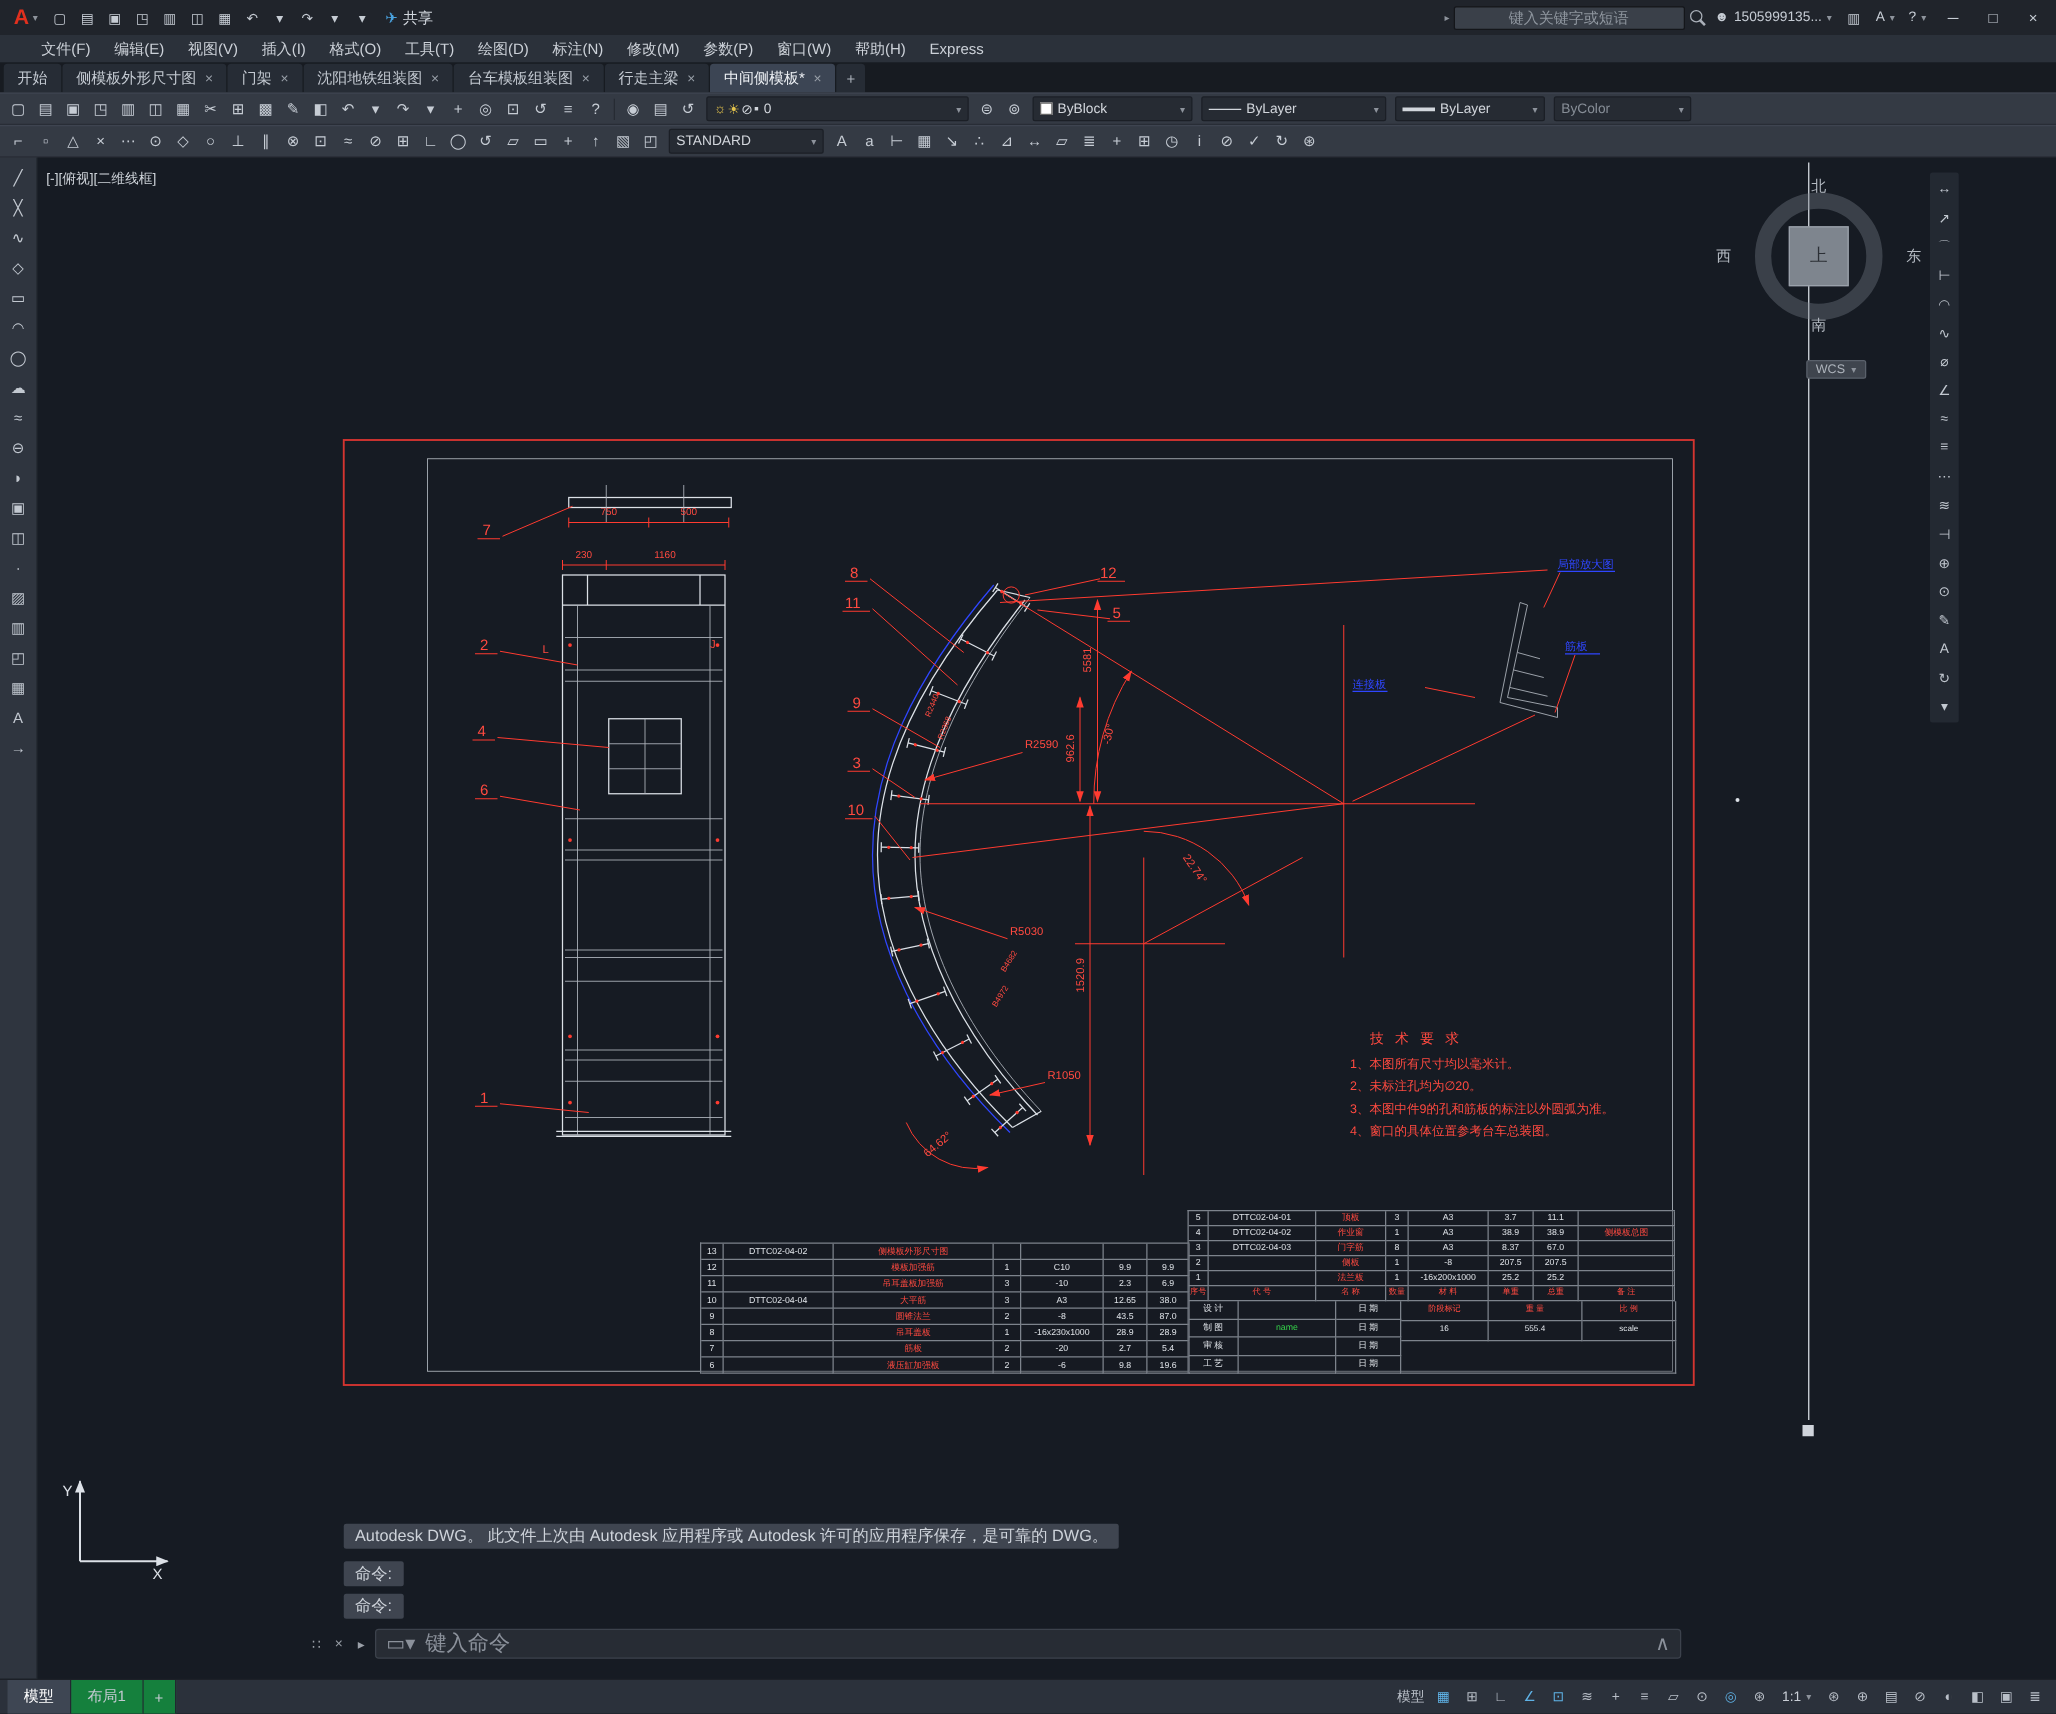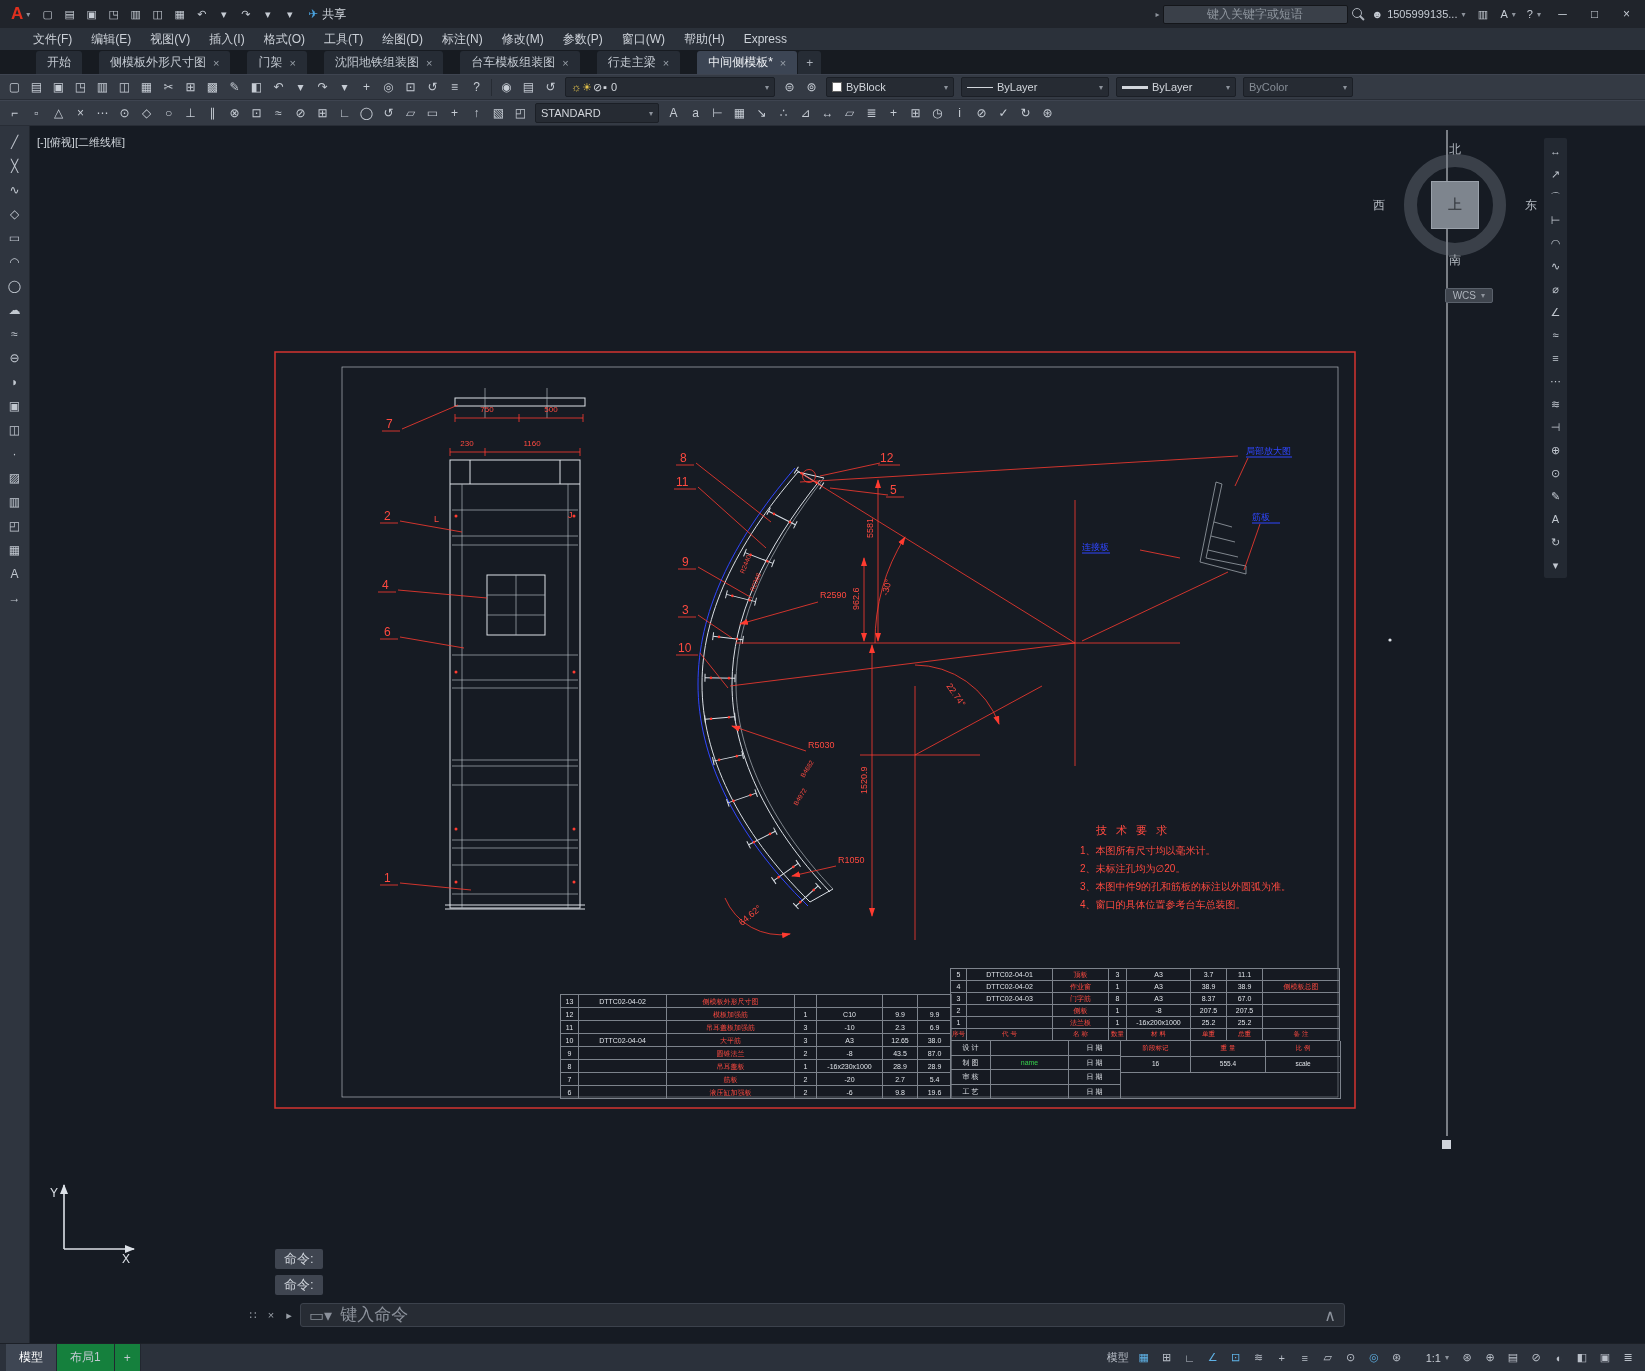--- a/index.html
+++ b/index.html
@@ -31,21 +31,21 @@
   .menubar{height:22px;background:#2b313a;display:flex;align-items:center;padding-left:24px;font-size:12px;color:#ccd1d8;flex:0 0 auto;}
   .menu-item{padding:2px 9px;white-space:nowrap;}
 
   
   .tabbar{height:24px;background:#171b21;display:flex;align-items:flex-end;padding-left:3px;gap:1px;flex:0 0 auto;}
   .dtab{height:23px;padding:0 11px;background:#262c35;display:flex;align-items:center;gap:7px;font-size:12px;color:#c3c9d1;white-space:nowrap;border-radius:3px 3px 0 0;}
   .dtab.active{background:#3c4554;color:#eef1f5;}
   .dtab-close{color:#99a0a9;font-size:11px;display:none;}
   .dtab-close.closable{display:inline;}
   .dtab.plus{padding:0 8px;color:#aab0b9;}
-  .dtab-list{display:flex;gap:17px;align-items:flex-end;margin-left:33px;}
+  .dtab-list{display:flex;gap:1px;align-items:flex-end;}
 
   
   .toolbar{height:26px;background:#343a44;display:flex;align-items:center;padding:0 4px;gap:1px;border-top:1px solid #3e4450;border-bottom:1px solid #282d36;flex:0 0 auto;}
   .tb-icons{display:flex;gap:1px;align-items:center;}
   .tbtn{width:21px;height:21px;display:flex;align-items:center;justify-content:center;font-size:12px;color:#c6ccd4;border-radius:2px;}
   .tbtn .g{pointer-events:none;}
   .tsep{width:1px;height:17px;background:#262b33;margin:0 3px;}
   .combo{height:20px;background:#262b33;border:1px solid #1b1f26;display:flex;align-items:center;font-size:11px;color:#d2d6dc;padding:0 5px;gap:4px;margin:0 3px;border-radius:2px;white-space:nowrap;}
   .combo .cv{flex:1;overflow:hidden;}
   .combo .caret{margin-left:auto;}
@@ -108,21 +108,21 @@
 
   
   .statusbar{height:28px;background:#2b313b;border-top:1px solid #1c2027;display:flex;align-items:center;padding:0 6px;flex:0 0 auto;font-size:12px;}
   .stabs{display:flex;height:100%;align-items:stretch;}
   .stab{padding:0 13px;display:flex;align-items:center;color:#c3c9d1;background:#15803d;border-right:1px solid #222730;}
   .stab.active{background:#3e4653;color:#ffffff;}
   .stab.plus{padding:0 9px;}
   .sb-right{margin-left:auto;display:flex;align-items:center;gap:1px;}
   .sbtn{min-width:22px;height:20px;display:flex;align-items:center;justify-content:center;font-size:11px;color:#b9bfc8;border-radius:2px;padding:0 3px;}
   .sbtn.on{color:#5fb2e6;}
-  .scale-chip{display:flex;align-items:center;gap:4px;color:#c9ced6;font-size:11px;padding:0 6px;margin-left:11px;}
+  .scale-chip{display:flex;align-items:center;gap:4px;color:#c9ced6;font-size:11px;padding:0 6px;}
 
   
   .drawing .w{stroke:#dce1e7;stroke-width:1;fill:none;}
   .drawing .w2{stroke:#aeb4bc;stroke-width:.7;fill:none;}
   .drawing .bl{stroke:#2f46ff;stroke-width:1;fill:none;}
   .drawing .r{stroke:#ff3b30;stroke-width:.8;fill:none;}
   .drawing .rp{stroke:#d43530;stroke-width:1.5;fill:none;}
   .drawing text{fill:#ff4a40;font-size:9px;font-family:"Liberation Sans",sans-serif;}
   .drawing .tb1{font-size:12px;}
   .drawing .ts8{font-size:8px;}
@@ -1008,20 +1008,21 @@
             <div class="rzrow">
               <div class="pc">16</div>
                 <div class="pc">555.4</div>
                 <div class="pc">scale</div>
             </div>
             <div class="rzbig"></div>
           </div>
         </div>
       </div>
 
+      <div class="chip notice">Autodesk DWG。  此文件上次由 Autodesk 应用程序或 Autodesk 许可的应用程序保存，是可靠的 DWG。</div>
       <div class="chip cmd1">命令:</div>
       <div class="chip cmd2">命令:</div>
       <div class="cmd-row">
         <span class="cmini">∷</span>
         <span class="cmini">×</span>
         <span class="cmini">▸</span>
         <div class="cmd-input">
           <span>▭▾</span>
           <input placeholder="键入命令" style="">
           <span>∧</span>

